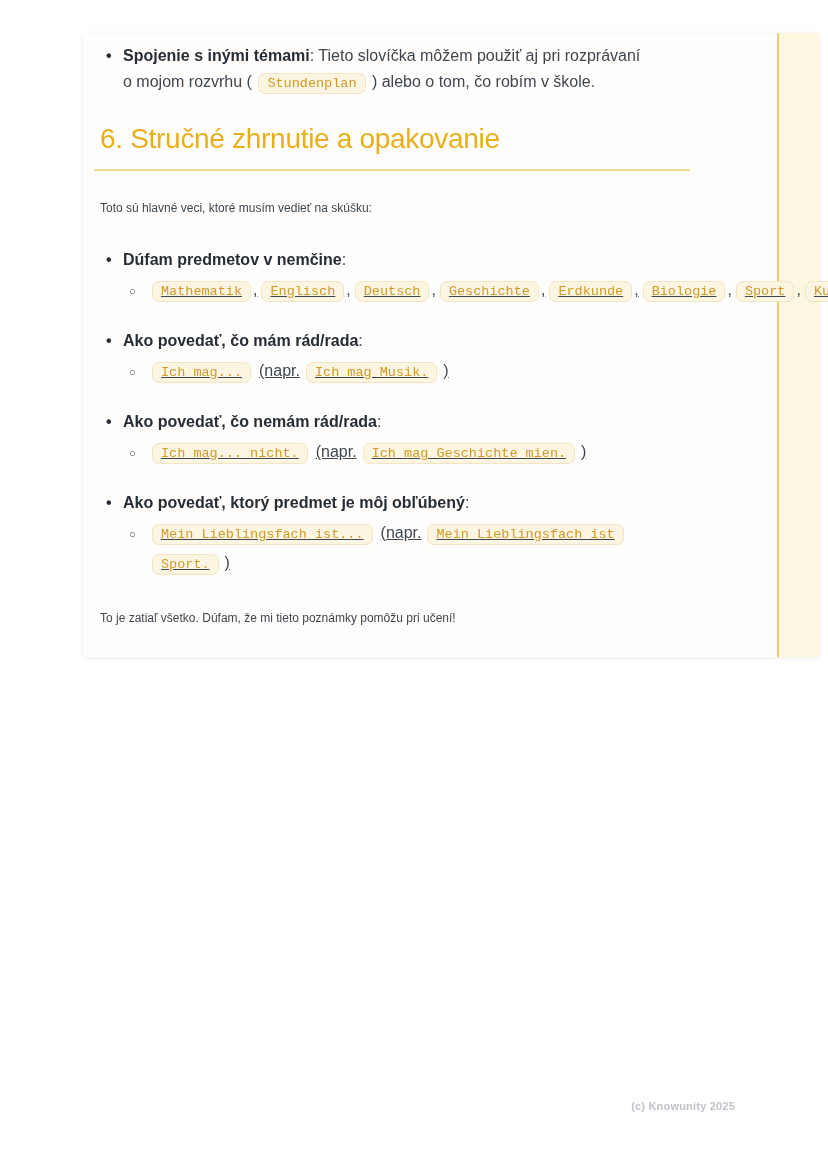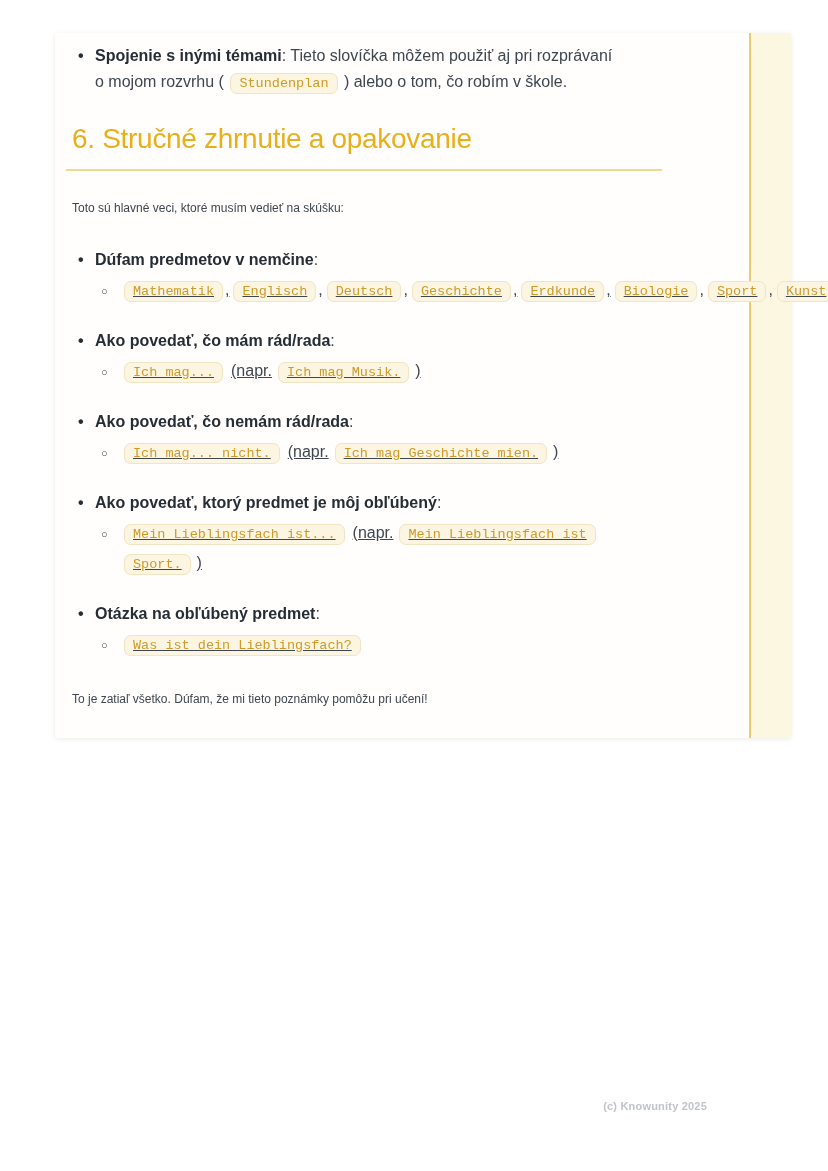--- a/index.html
+++ b/index.html
@@ -2,21 +2,21 @@
 <html style="--accent: #e9af1b; --rule: #f1d98d; --chip-text: #cf9a28; --chip-bg: #fcf5e1; --chip-border: #f1e5c4; --margin-bg: #fcf7e1; --margin-line: #e9cc6d;"><head>
 <meta charset="utf-8">
 <style>
   html,body{margin:0;padding:0;}
   body{
     width:828px;height:1171px;position:relative;overflow:hidden;
     background:#ffffff;
     font-family:"Liberation Sans",sans-serif;
     color:#3e464f;
   }
-  .page{position:relative;width:760px;height:1171px;}
+  .page{position:relative;width:760px;height:1171px;margin-left:28px;}
   .sheet{
     position:absolute;left:55px;top:33px;width:736px;
     background:#fffefc;
     box-shadow:0 1px 5px rgba(120,110,80,.14);
     border-radius:2px;
     padding:10px 0 26px;
     box-sizing:border-box;
   }
   .margin-strip{
     position:absolute;top:0;right:0;bottom:0;width:40px;
@@ -116,24 +116,20 @@
         <li>
           <span class="b">Ako povedať, čo nemám rád/rada</span><span>:</span>
           <div class="sub"><code class="chip">Ich mag... nicht.</code><span class="mid">(napr.</span><code class="chip">Ich mag Geschichte mien.</code><span class="endp">)</span></div>
         </li>
 
         <li>
           <span class="b">Ako povedať, ktorý predmet je môj obľúbený</span><span>:</span>
           <div class="sub"><code class="chip">Mein Lieblingsfach ist...</code><span class="mid">(napr.</span><code class="chip">Mein Lieblingsfach ist Sport.</code><span class="endp">)</span></div>
         </li>
 
-        <li>
-          <span class="b">Otázka na obľúbený predmet</span><span>:</span>
-          <div class="sub"><code class="chip">Was ist dein Lieblingsfach?</code></div>
-        </li>
 
 
       </ul>
 
       <p class="closing">To je zatiaľ všetko. Dúfam, že mi tieto poznámky pomôžu pri učení!</p>
 
     </div>
   </div>
 
   <div class="footer">(c) Knowunity 2025</div>

